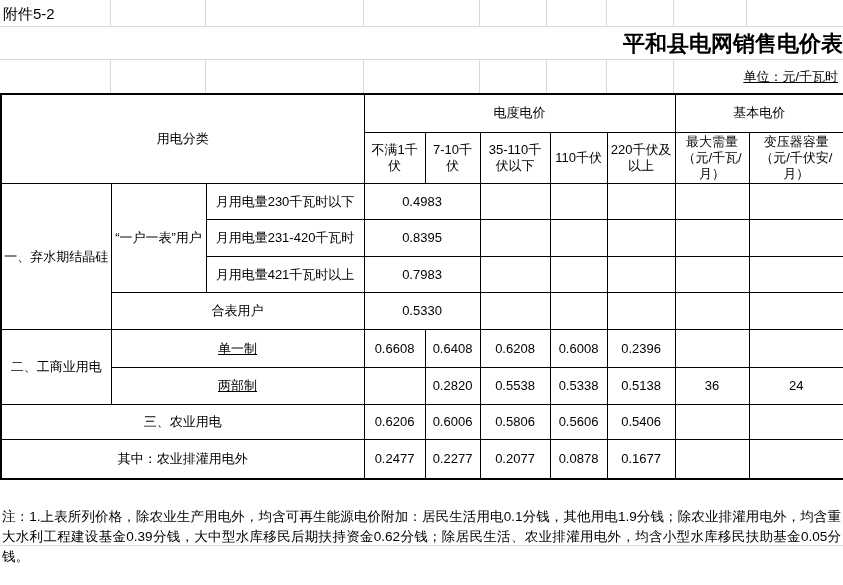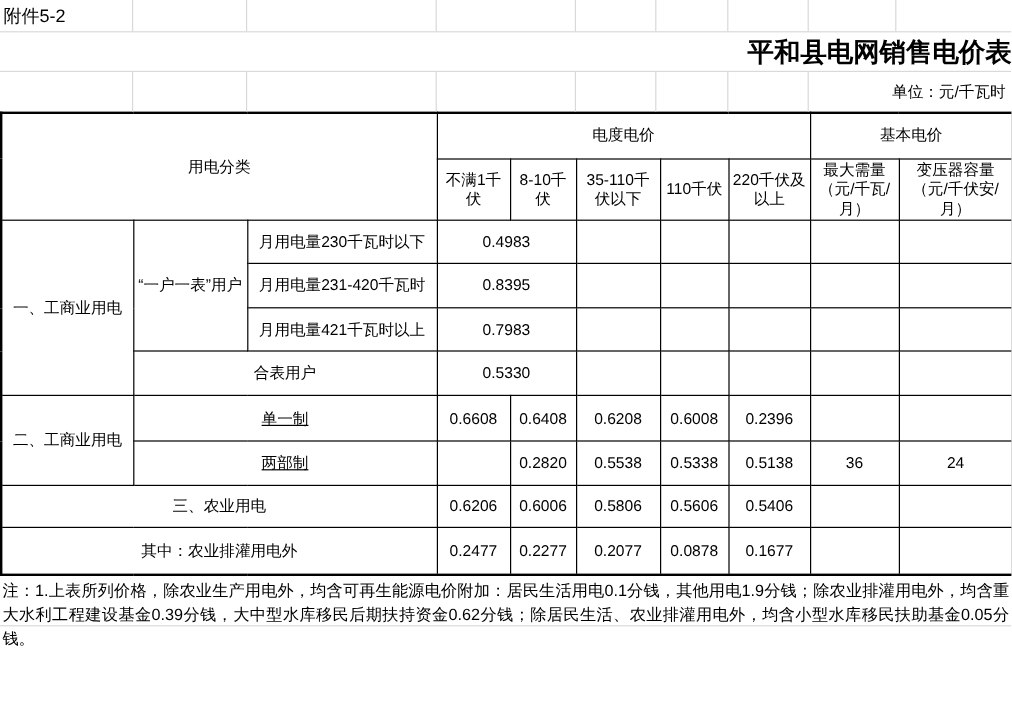--- a/index.html
+++ b/index.html
@@ -17,21 +17,21 @@
     border-bottom:1px solid #d9d9d9;
     font-size:15px;padding-left:3px;box-sizing:border-box;
   }
   .row-title{
     position:relative;height:33px;line-height:33px;
     border-bottom:1px solid #d9d9d9;
     text-align:right;font-size:22px;font-weight:bold;box-sizing:border-box;
   }
   .row-unit{
     position:relative;height:33px;line-height:33px;
-    text-align:right;font-size:13px;padding-right:5px;box-sizing:border-box;
+    text-align:right;font-size:13px;padding-right:5px;box-sizing:border-box;text-decoration:underline;
   }
   .vgl{position:absolute;top:0;bottom:0;width:1px;background:#d9d9d9;}
   
   table.main{
     width:843px;table-layout:fixed;border-collapse:collapse;
     border:2px solid #000;font-size:13px;
   }
   table.main td{
     border:1px solid #000;text-align:center;vertical-align:middle;
     padding:1px 2px;overflow:hidden;line-height:1.25;
@@ -39,21 +39,21 @@
   td.left{text-align:left;padding-left:2px;}
   td.sub-left{text-align:left;padding-left:13px;text-decoration:underline;}
   td.indent{text-align:left;padding-left:30px;}
   
   .note{
     box-sizing:border-box;padding:3px 2px 0 2px;
     font-size:13.5px;line-height:20px;
     border-bottom:1px solid #d9d9d9;
     text-align:justify;
   }
-  .note1{height:42px;}
+  .note1{height:42px;margin-top:24px;}
   .note2{height:59px;text-indent:28px;}
 </style>
 </head>
 <body>
 
 <div class="sheet">
 
   <div class="row-attach">
     <span>附件5-2</span>
     <i class="vgl" style="left:110px"></i>
@@ -93,30 +93,30 @@
       <col style="width:95px">
     </colgroup>
     <tbody>
         <tr style="height:38px">
       <td colspan="3" rowspan="2">用电分类</td>
       <td colspan="5">电度电价</td>
       <td colspan="2">基本电价</td>
     </tr>
     <tr style="height:49px">
       <td>不满1千伏</td>
-      <td>8-10千伏</td>
+      <td>7-10千伏</td>
       <td>35-110千伏以下</td>
       <td>110千伏</td>
       <td>220千伏及以上</td>
       <td>最大需量（元/千瓦/月）</td>
       <td>变压器容量（元/千伏安/月）</td>
     </tr>
 
     <tr style="height:36px">
-      <td rowspan="4" class="left">一、工商业用电</td>
+      <td rowspan="4" class="left">一、弃水期结晶硅</td>
       <td rowspan="3">“一户一表”用户</td>
       <td>月用电量230千瓦时以下</td>
       <td colspan="2">0.4983</td>
       <td></td>
       <td></td>
       <td></td>
       <td></td>
       <td></td>
     </tr>
     <tr style="height:37px">

